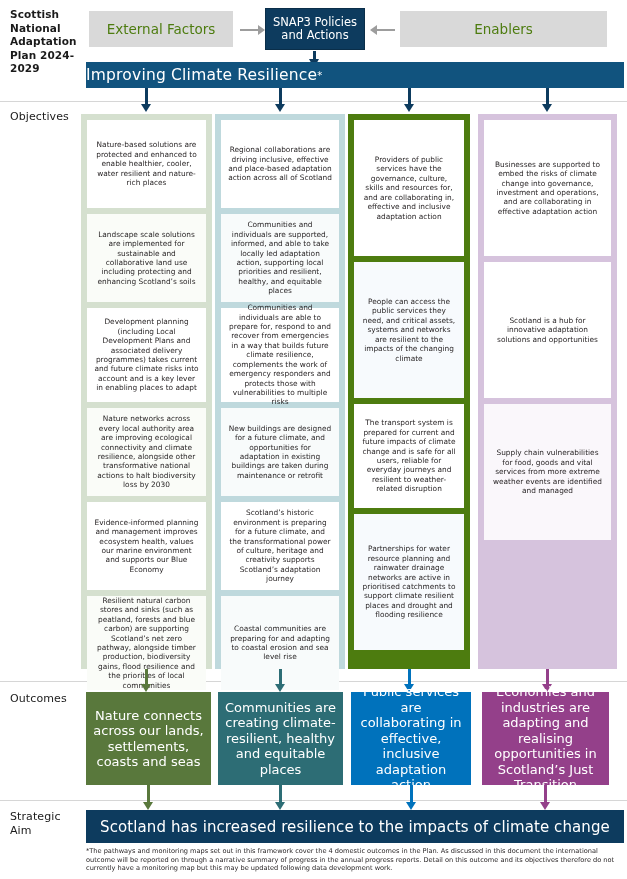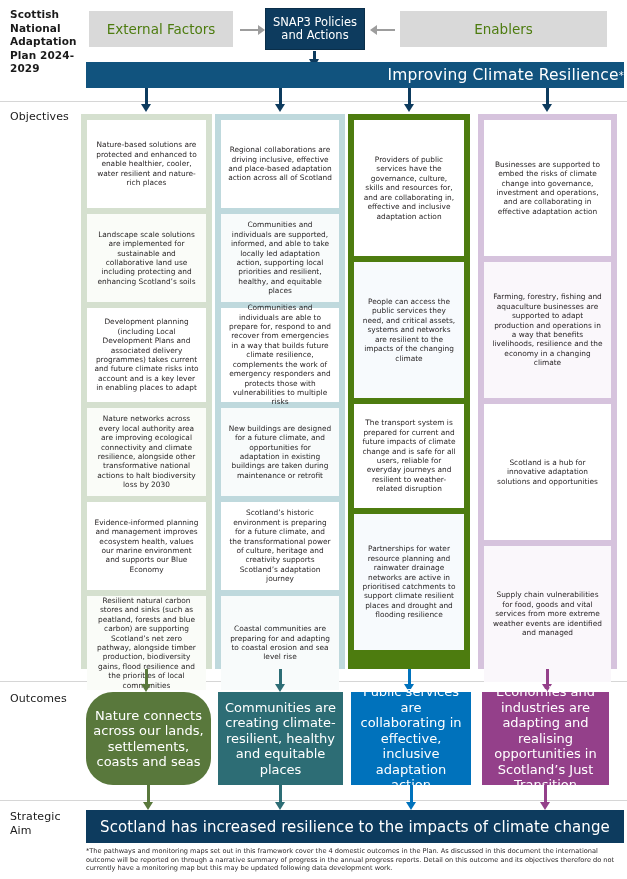--- a/index.html
+++ b/index.html
@@ -45,21 +45,21 @@
   .topbox.navy {
     background:#0d3b5e;
     color:#ffffff;
     font-size:11.5px;
     line-height:13px;
     border:1px solid #0a2e49;
   }
 
   .banner {
     position:absolute;
-    display:flex; align-items:center; justify-content:flex-end;
+    display:flex; align-items:center; justify-content:flex-start;
     background:#11537e;
     color:#ffffff;
     font-size:15.5px;
     letter-spacing:0.2px;
   }
   .banner sup { font-size:10px; vertical-align:super; }
 
   
   .arrow-h {
     position:absolute;
@@ -185,21 +185,21 @@
         <div class="obj" style="height: 88px; background: rgb(255, 255, 255);">Nature-based solutions are protected and enhanced to enable healthier, cooler, water resilient and nature-rich places</div>
         <div class="obj" style="height: 88px; background: rgb(250, 252, 248);">Landscape scale solutions are implemented for sustainable and collaborative land use including protecting and enhancing Scotland’s soils</div>
         <div class="obj" style="height: 94px; background: rgb(255, 255, 255);">Development planning (including Local Development Plans and associated delivery programmes) takes current and future climate risks into account and is a key lever in enabling places to adapt</div>
         <div class="obj" style="height: 88px; background: rgb(250, 252, 248);">Nature networks across every local authority area are improving ecological connectivity and climate resilience, alongside other transformative national actions to halt biodiversity loss by 2030</div>
         <div class="obj" style="height: 88px; background: rgb(255, 255, 255);">Evidence-informed planning and management improves ecosystem health, values our marine environment and supports our Blue Economy</div>
         <div class="obj" style="height: 94px; background: rgb(250, 252, 248);">Resilient natural carbon stores and sinks (such as peatland, forests and blue carbon) are supporting Scotland’s net zero pathway, alongside timber production, biodiversity gains, flood resilience and the priorities of local communities</div>
       </div>
       <div class="arrow-v" style="left: 145px; top: 669px; height: 15px; background: rgb(89, 120, 60);">
         <span class="head" style="border-top:8px solid #59783c;"></span>
       </div>
-      <div class="outcome" style="left: 86px; width: 125px; background: rgb(89, 120, 60); border-radius: 27px;">Nature connects across our lands, settlements, coasts and seas</div>
+      <div class="outcome" style="left: 86px; width: 125px; background: rgb(89, 120, 60);">Nature connects across our lands, settlements, coasts and seas</div>
       <div class="arrow-v" style="left: 147px; top: 785px; height: 17px; background: rgb(89, 120, 60);">
         <span class="head" style="border-top:8px solid #59783c;"></span>
       </div>
       <div class="arrow-v" style="left: 278.5px; top: 88px; height: 16px; background: rgb(13, 59, 94);">
         <span class="head" style="border-top:8px solid #0d3b5e;"></span>
       </div>
       <div class="col" style="left: 215px; width: 130px; background: rgb(191, 217, 221);">
         <div class="obj" style="height: 88px; background: rgb(255, 255, 255);">Regional collaborations are driving inclusive, effective and place-based adaptation action across all of Scotland</div>
         <div class="obj" style="height: 88px; background: rgb(248, 251, 251);">Communities and individuals are supported, informed, and able to take locally led adaptation action, supporting local priorities and resilient, healthy, and equitable places</div>
         <div class="obj" style="height: 94px; background: rgb(255, 255, 255);">Communities and individuals are able to prepare for, respond to and recover from emergencies in a way that builds future climate resilience, complements the work of emergency responders and protects those with vulnerabilities to multiple risks</div>
@@ -228,21 +228,20 @@
       </div>
       <div class="outcome" style="left: 351px; width: 120px; background: rgb(0, 114, 188);">Public services are collaborating in effective, inclusive adaptation action</div>
       <div class="arrow-v" style="left: 409.5px; top: 785px; height: 17px; background: rgb(0, 114, 188);">
         <span class="head" style="border-top:8px solid #0072bc;"></span>
       </div>
       <div class="arrow-v" style="left: 546px; top: 88px; height: 16px; background: rgb(13, 59, 94);">
         <span class="head" style="border-top:8px solid #0d3b5e;"></span>
       </div>
       <div class="col" style="left: 478px; width: 139px; background: rgb(214, 195, 221);">
         <div class="obj" style="height: 136px; background: rgb(255, 255, 255);">Businesses are supported to embed the risks of climate change into governance, investment and operations, and are collaborating in effective adaptation action</div>
-        <div class="obj" style="height: 136px; background: rgb(250, 247, 251);">Farming, forestry, fishing and aquaculture businesses are supported to adapt production and operations in a way that benefits livelihoods, resilience and the economy in a changing climate</div>
         <div class="obj" style="height: 136px; background: rgb(255, 255, 255);">Scotland is a hub for innovative adaptation solutions and opportunities</div>
         <div class="obj" style="height: 136px; background: rgb(250, 247, 251);">Supply chain vulnerabilities for food, goods and vital services from more extreme weather events are identified and managed</div>
       </div>
       <div class="arrow-v" style="left: 546px; top: 669px; height: 15px; background: rgb(148, 64, 138);">
         <span class="head" style="border-top:8px solid #94408a;"></span>
       </div>
       <div class="outcome" style="left: 482px; width: 127px; background: rgb(148, 64, 138);">Economies and industries are adapting and realising opportunities in Scotland’s Just Transition</div>
       <div class="arrow-v" style="left: 544px; top: 785px; height: 17px; background: rgb(148, 64, 138);">
         <span class="head" style="border-top:8px solid #94408a;"></span>
       </div>

